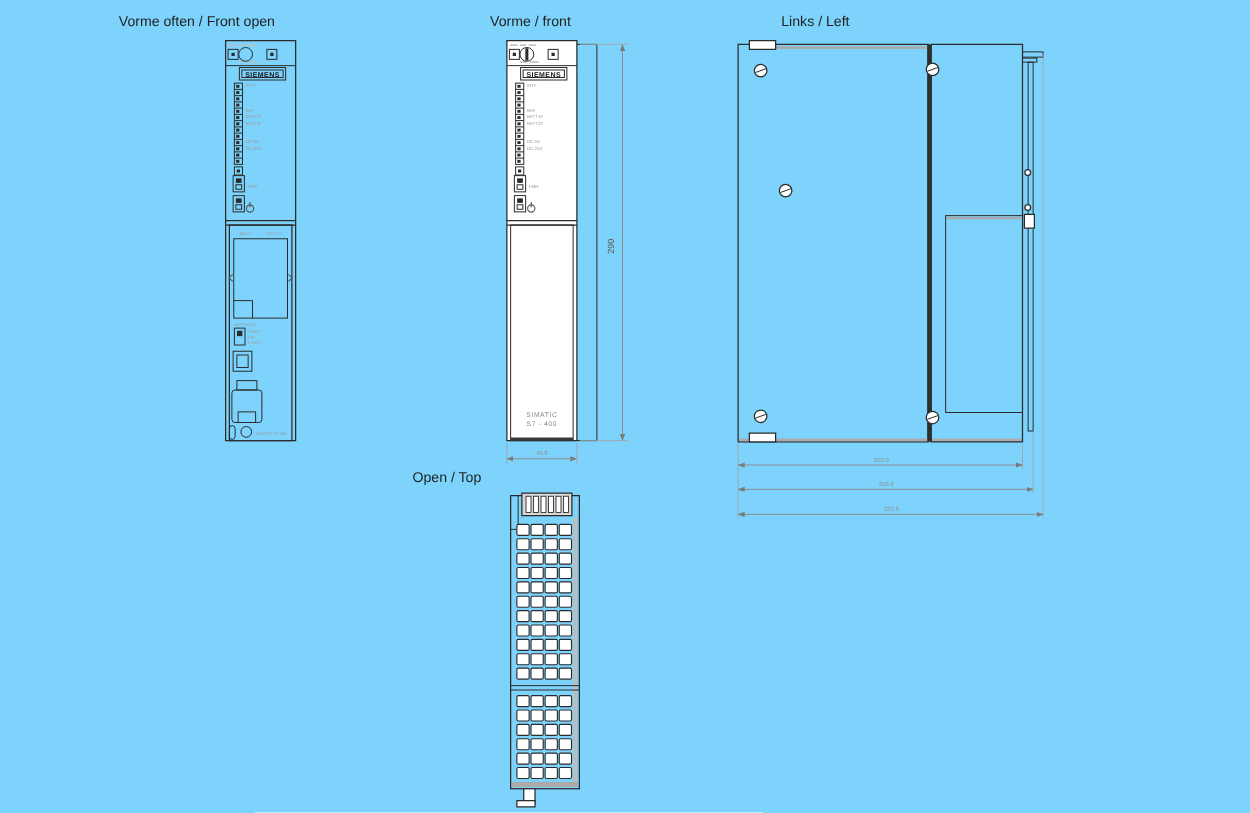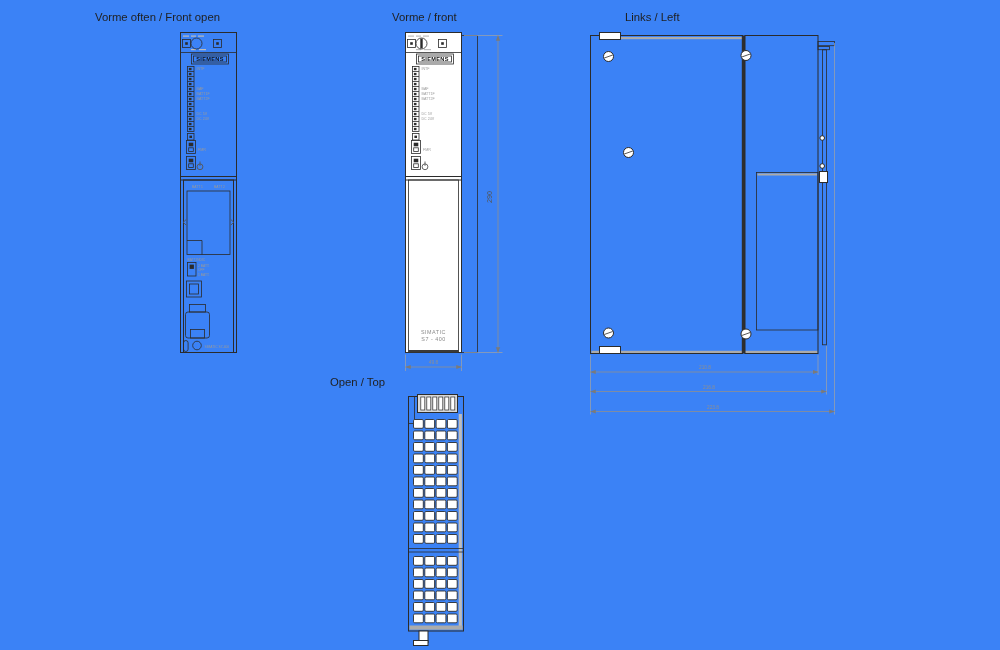--- a/index.html
+++ b/index.html
@@ -1,16 +1,16 @@
 <!DOCTYPE html>
 <html><head>
 <meta charset="utf-8">
 <style>
   html,body{margin:0;padding:0;background:#fff;}
-  #stage{position:relative;width:1000px;height:650px;background:#3b82f6;overflow:hidden;}
+  #stage{position:relative;width:1000px;height:650px;background:#7dd3fc;overflow:hidden;}
   svg{font-family:"Liberation Sans", sans-serif;}
   .o{fill:none;stroke:#2b2b2b;stroke-width:1;}
   .ow{fill:#ffffff;stroke:#2b2b2b;stroke-width:1;}
   .thin{fill:none;stroke:#2b2b2b;stroke-width:.8;}
   .dk{fill:#2b2b2b;}
   .ln{fill:#2b2b2b;}
   .shade{fill:#ababab;}
   .shade2{fill:#bdbdbd;}
   .dim{stroke:#8f8f8f;stroke-width:.8;fill:none;}
   .ext{stroke:#a3a3a3;stroke-width:.7;}

